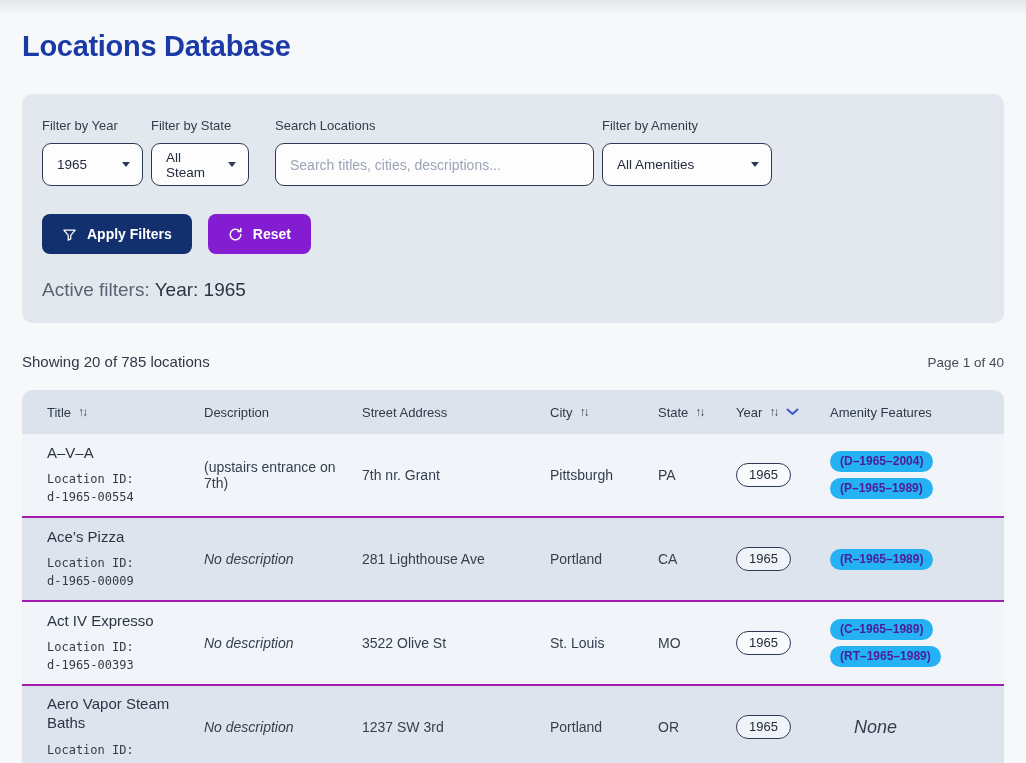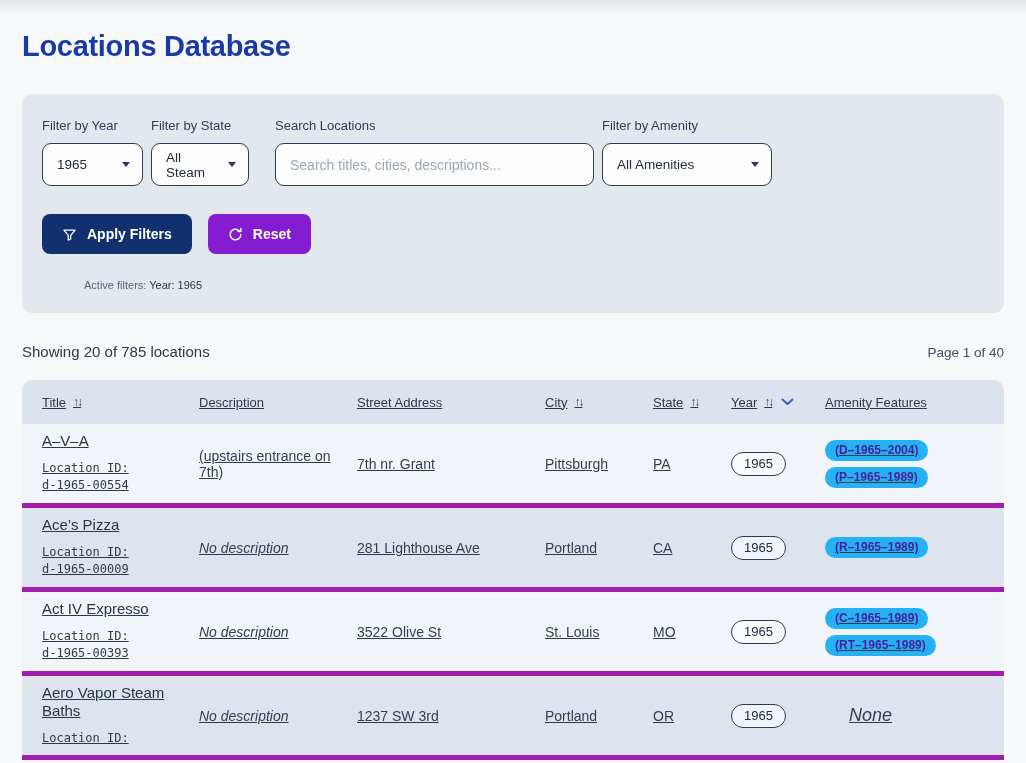--- a/index.html
+++ b/index.html
@@ -83,23 +83,22 @@
     font-size: 14px;
     font-weight: 700;
     font-family: "Liberation Sans", sans-serif;
     padding: 12px 20px;
     cursor: pointer;
   }
   .btn-apply { background: #12306d; }
   .btn-reset { background: #841cd2; }
   .active-filters {
     margin-top: 25px;
-    font-size: 11px;
+    font-size: 19px;
     color: #5a6373;
-    margin-left: 42px;
   }
   .active-filters b { color: #2a3443; font-weight: 400; }
   
   .summary-row {
     margin: 30px 22px 0 22px;
     display: flex;
     justify-content: space-between;
     align-items: baseline;
   }
   .showing { font-size: 15px; color: #2e3948; }
@@ -107,37 +106,36 @@
   
   .table {
     margin: 20px 22px 0 22px;
     border-radius: 10px 10px 0 0;
     overflow: hidden;
   }
   .trow {
     display: grid;
     grid-template-columns: 157px 158px 188px 108px 78px 94px 1fr;
     align-items: center;
-    padding-left: 20px;
-    text-decoration: underline;
+    padding-left: 25px;
   }
   .thead {
     background: #dde3ec;
     min-height: 44px;
     font-size: 13px;
     color: #2e3948;
   }
   .th { display: flex; align-items: center; gap: 7px; padding-right: 10px; }
   .sort-glyph {
     font-size: 12px;
     letter-spacing: -2px;
     color: #3a4557;
     padding-right: 2px;
   }
-  .tbody-row { min-height: 84px; border-bottom: 5px solid #a21caf; }
+  .tbody-row { min-height: 84px; border-bottom: 2px solid #a21caf; }
   .row-light { background: #f1f4f8; }
   .row-dark  { background: #dee4ed; }
   .cell { padding-right: 16px; font-size: 14px; color: #343e4e; }
   .title-cell .loc-title {
     font-size: 15px;
     color: #2b3545;
     margin-bottom: 9px;
     line-height: 1.25;
   }
   .loc-id {

